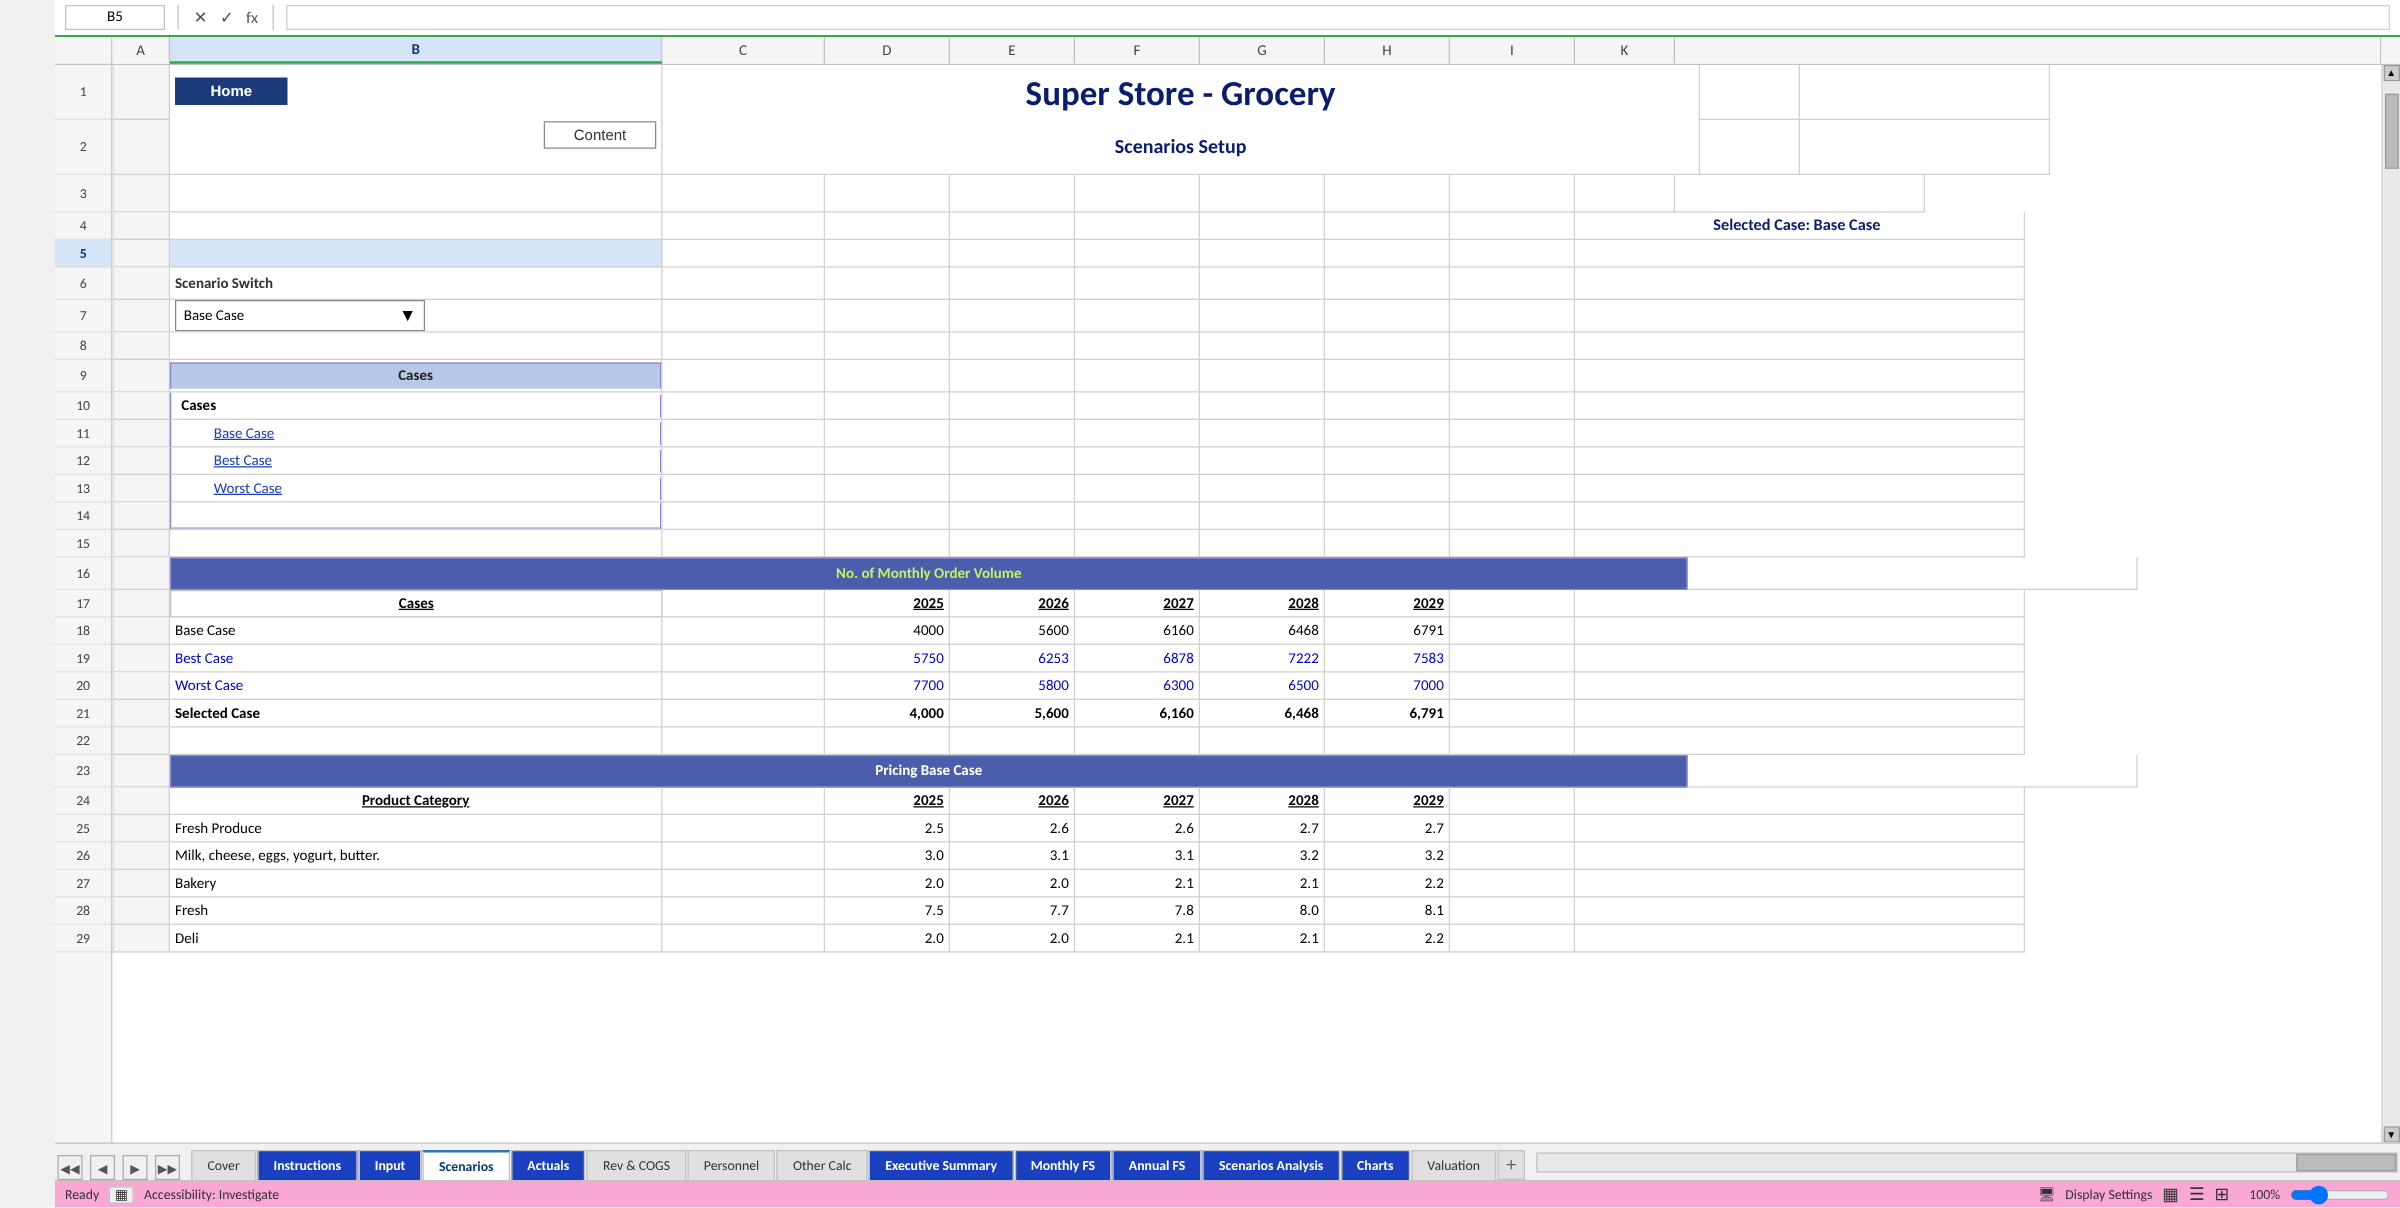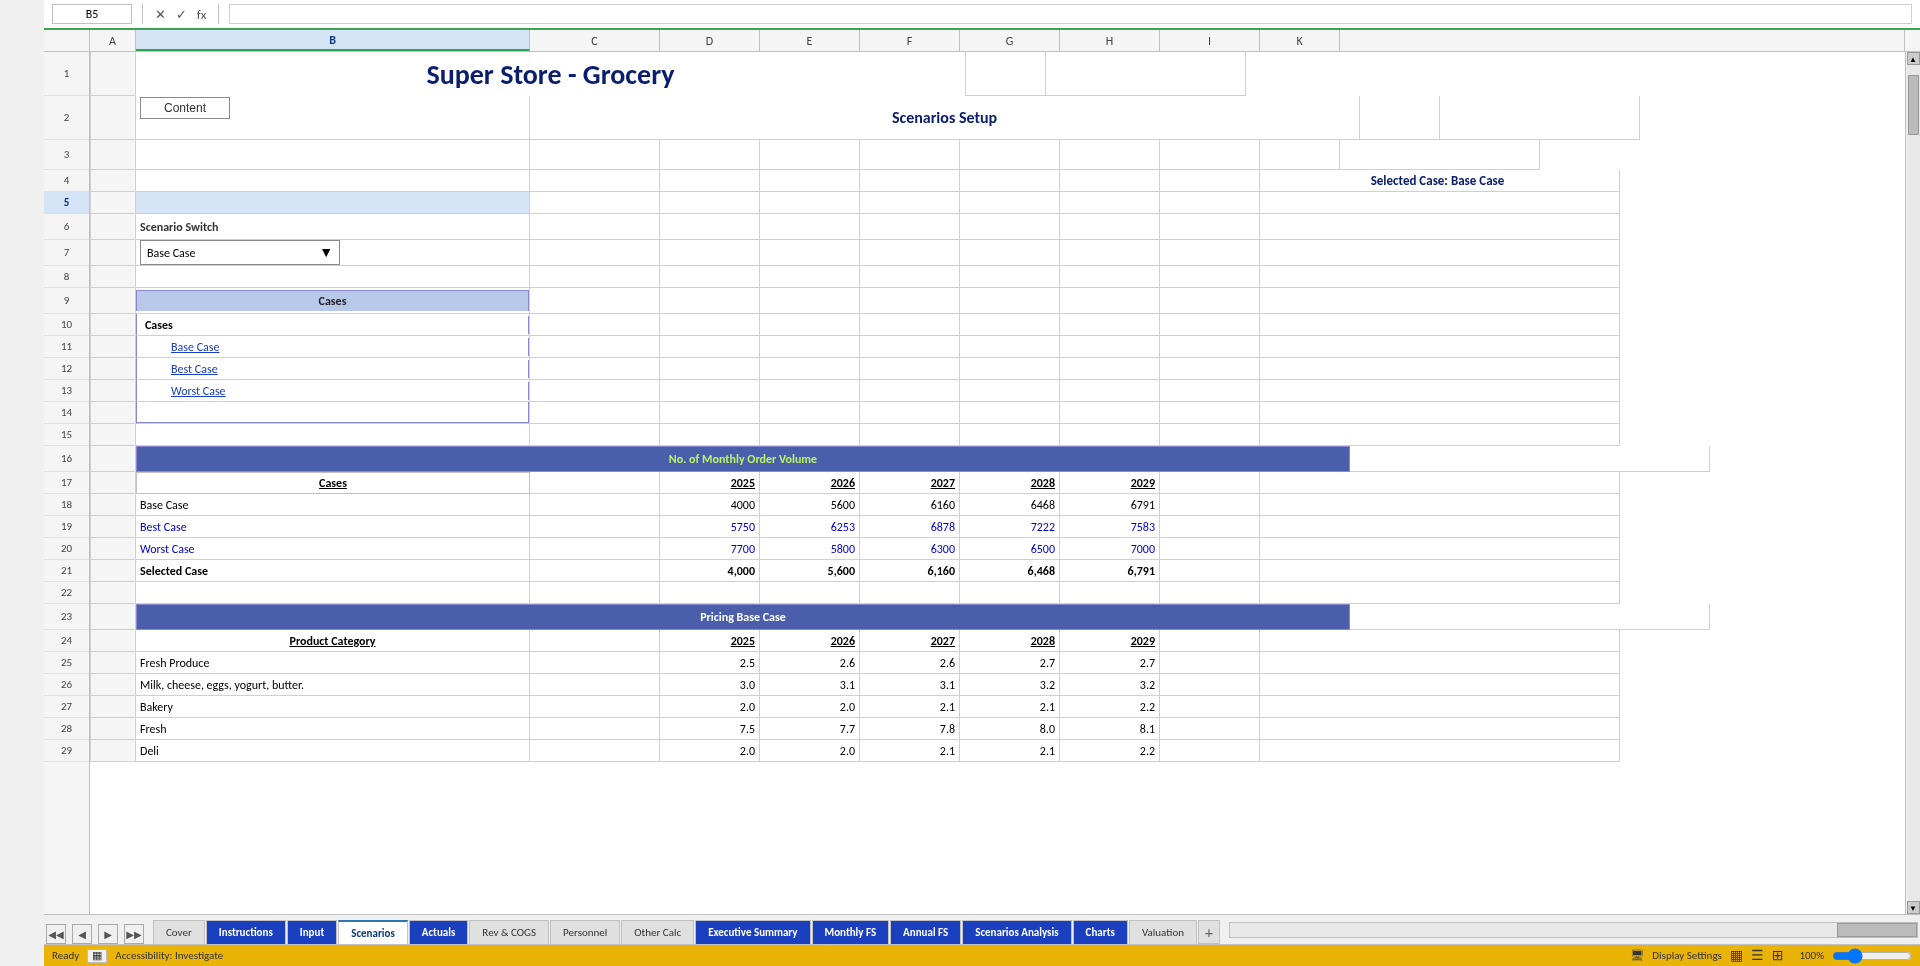--- a/index.html
+++ b/index.html
@@ -209,21 +209,21 @@
       display: flex;
       align-items: center;
       justify-content: center;
       font-size: 16px;
       color: #666;
     }
 
     
     .status-bar {
       height: 22px;
-      background: #eab308;
+      background: #f9a8d4;
       border-top: 1px solid #c0c0c0;
       display: flex;
       align-items: center;
       padding: 0 8px;
       font-size: 11px;
       color: #333;
       justify-content: space-between;
     }
     .status-left { display: flex; align-items: center; gap: 8px; }
     .status-right { display: flex; align-items: center; gap: 8px; }
@@ -338,31 +338,34 @@
       <div class="row-num h22">27</div>
       <div class="row-num h22">28</div>
       <div class="row-num h22">29</div>
     </div>
 
     <div class="sheet-content" style="overflow: hidden;">
       <div style="display:flex; flex-direction:column;">
 
         <div class="row-container h44">
           <div class="cell w-a"></div>
+          <div class="cell w-b" style="flex-direction:column; align-items:flex-start; justify-content:center; gap:3px; border-bottom: none;">
+            <button class="home-btn">Home</button>
+          </div>
 
           <div class="cell" style="width:830px; justify-content:center; border-bottom:none;">
             <span class="cell-title-main">Super Store - Grocery</span>
           </div>
           <div class="cell w-k"></div>
           <div class="cell" style="width:200px;"></div>
         </div>
 
         <div class="row-container h44">
           <div class="cell w-a"></div>
-          <div class="cell w-b" style="align-items:flex-start; border-top:none;">
+          <div class="cell w-b" style="align-items:flex-start; border-top:none;justify-content:flex-end;">
             <button class="content-btn">Content</button>
           </div>
           <div class="cell" style="width:830px; justify-content:center; border-top:none;">
             <span class="cell-title-sub">Scenarios Setup</span>
           </div>
           <div class="cell w-k"></div>
           <div class="cell" style="width:200px;"></div>
         </div>
 
         <div class="row-container h30">

